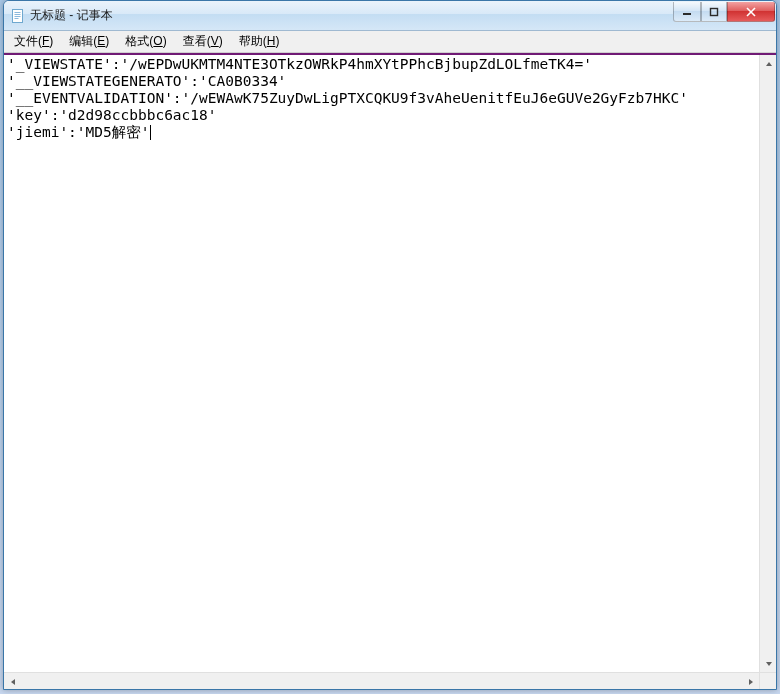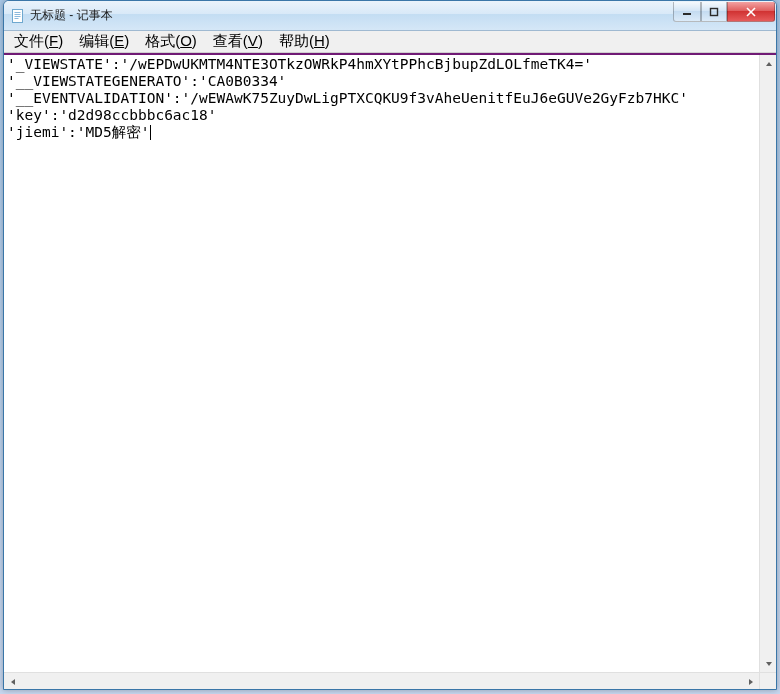--- a/index.html
+++ b/index.html
@@ -79,21 +79,21 @@
   }
   .win-btn svg { display:block; }
 
   .menubar {
     height: 22px;
     background: #f0f0f0;
     border-bottom: 1px solid #d0d0d0;
     display: flex;
     align-items: center;
     padding: 0 2px;
-    font-size: 15px;
+    font-size: 12px;
   }
   .menu-item {
     padding: 2px 8px;
     cursor: default;
     color: #000;
   }
   .menu-item .ul { text-decoration: underline; }
 
   .editor-wrap {
     flex: 1;

